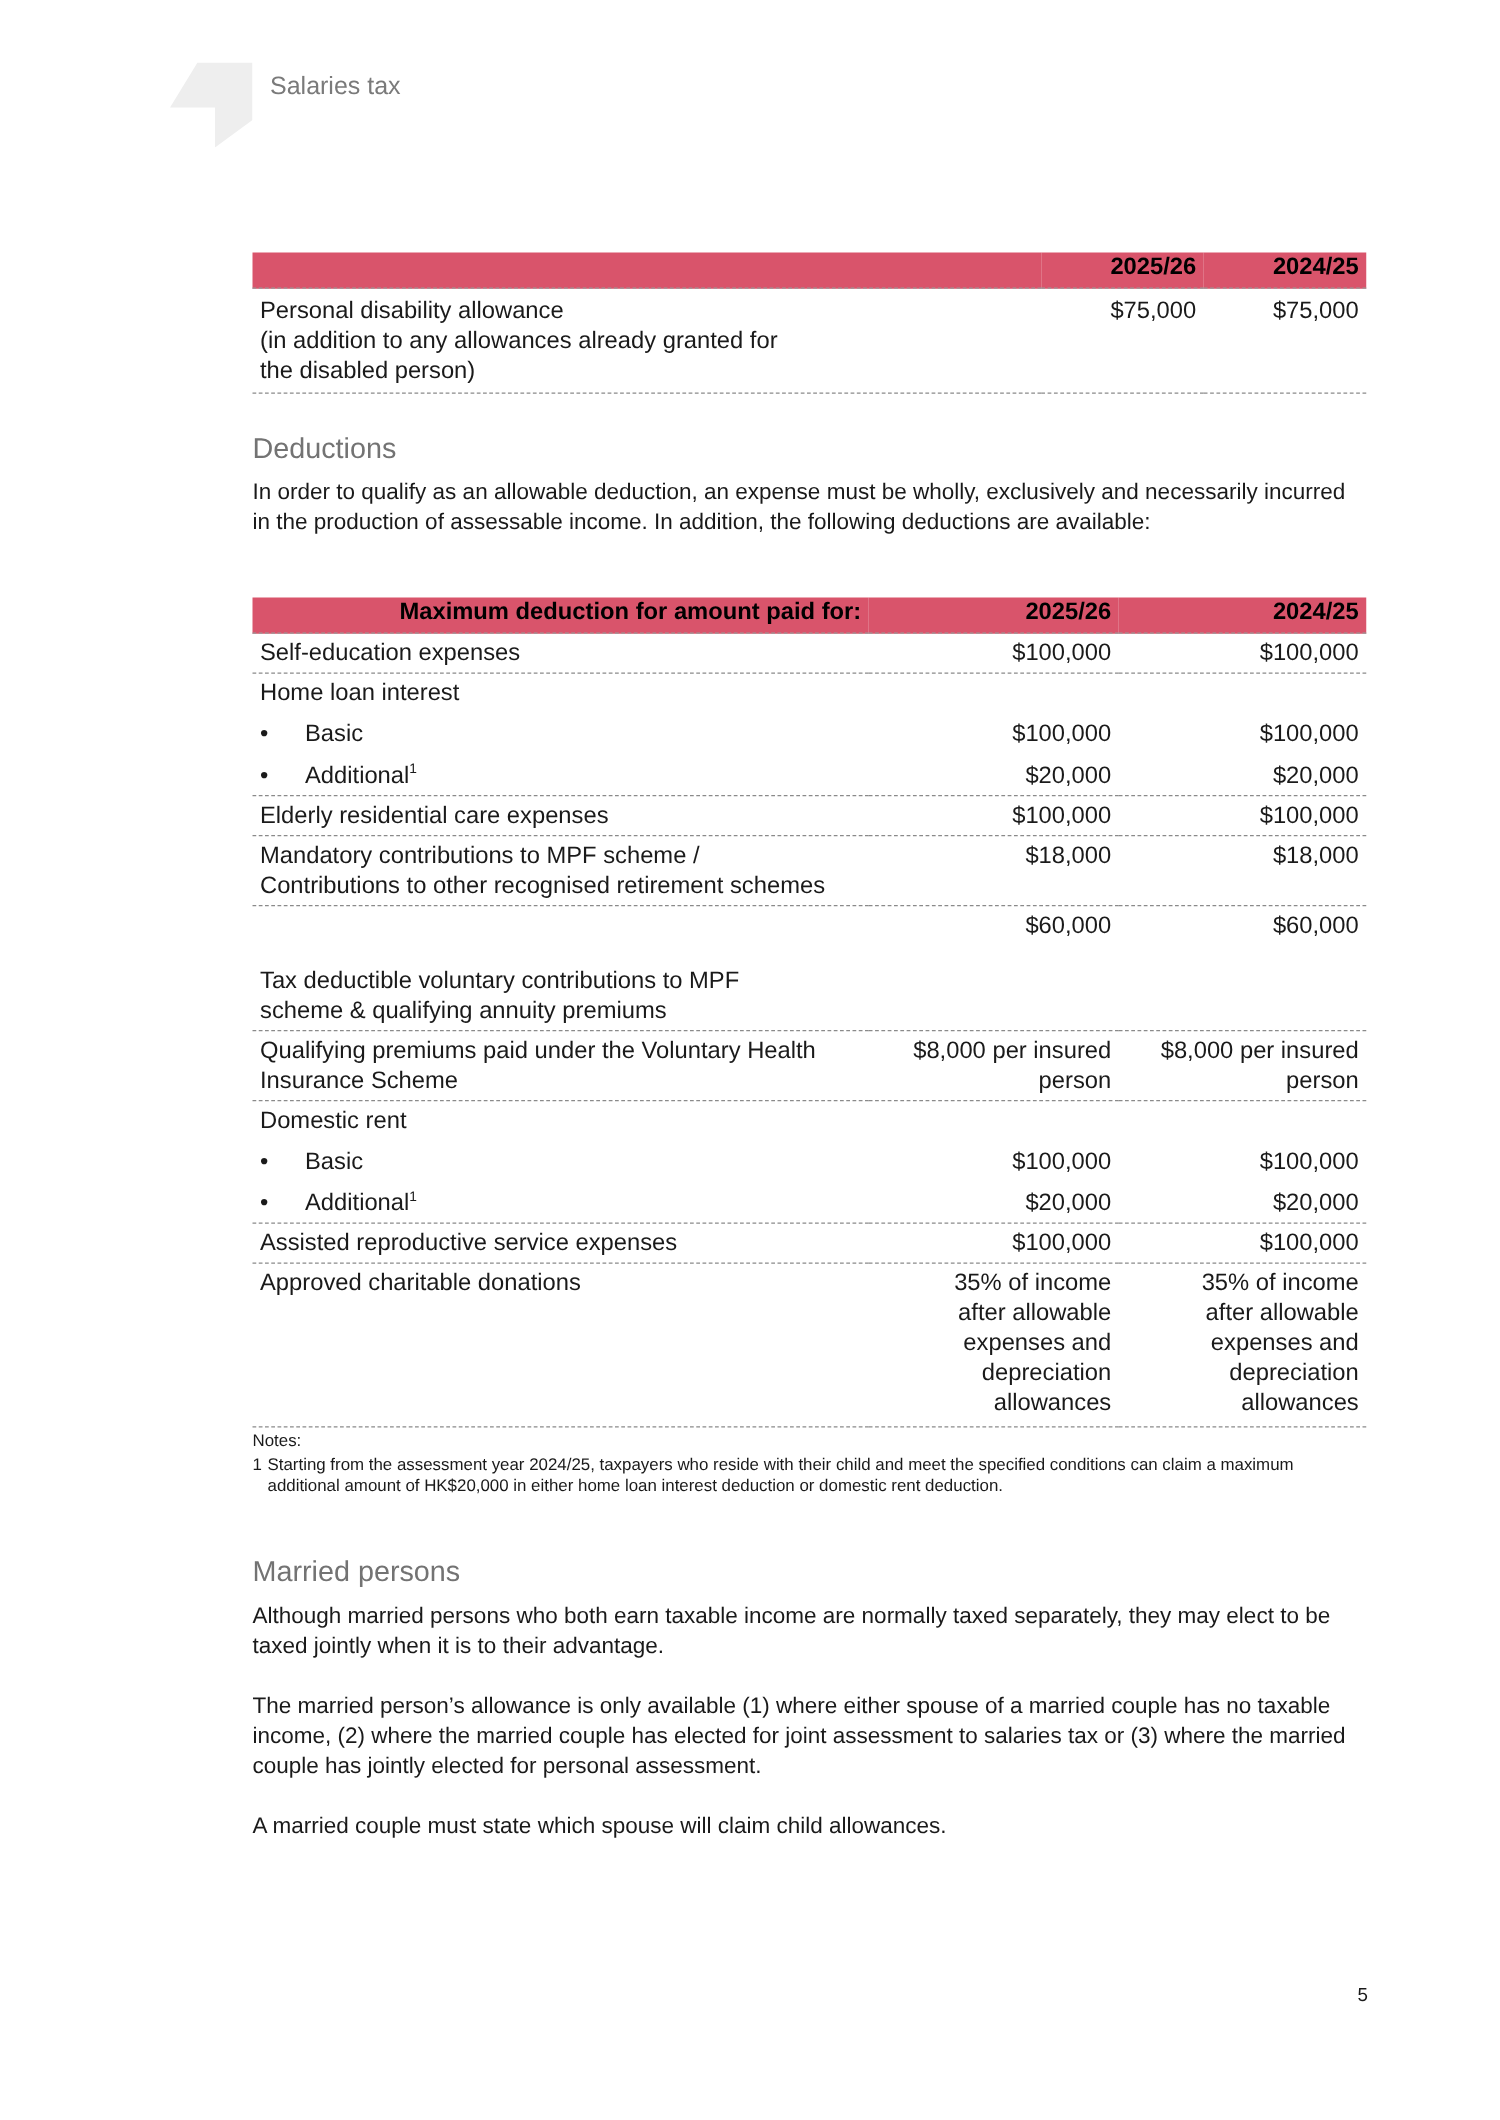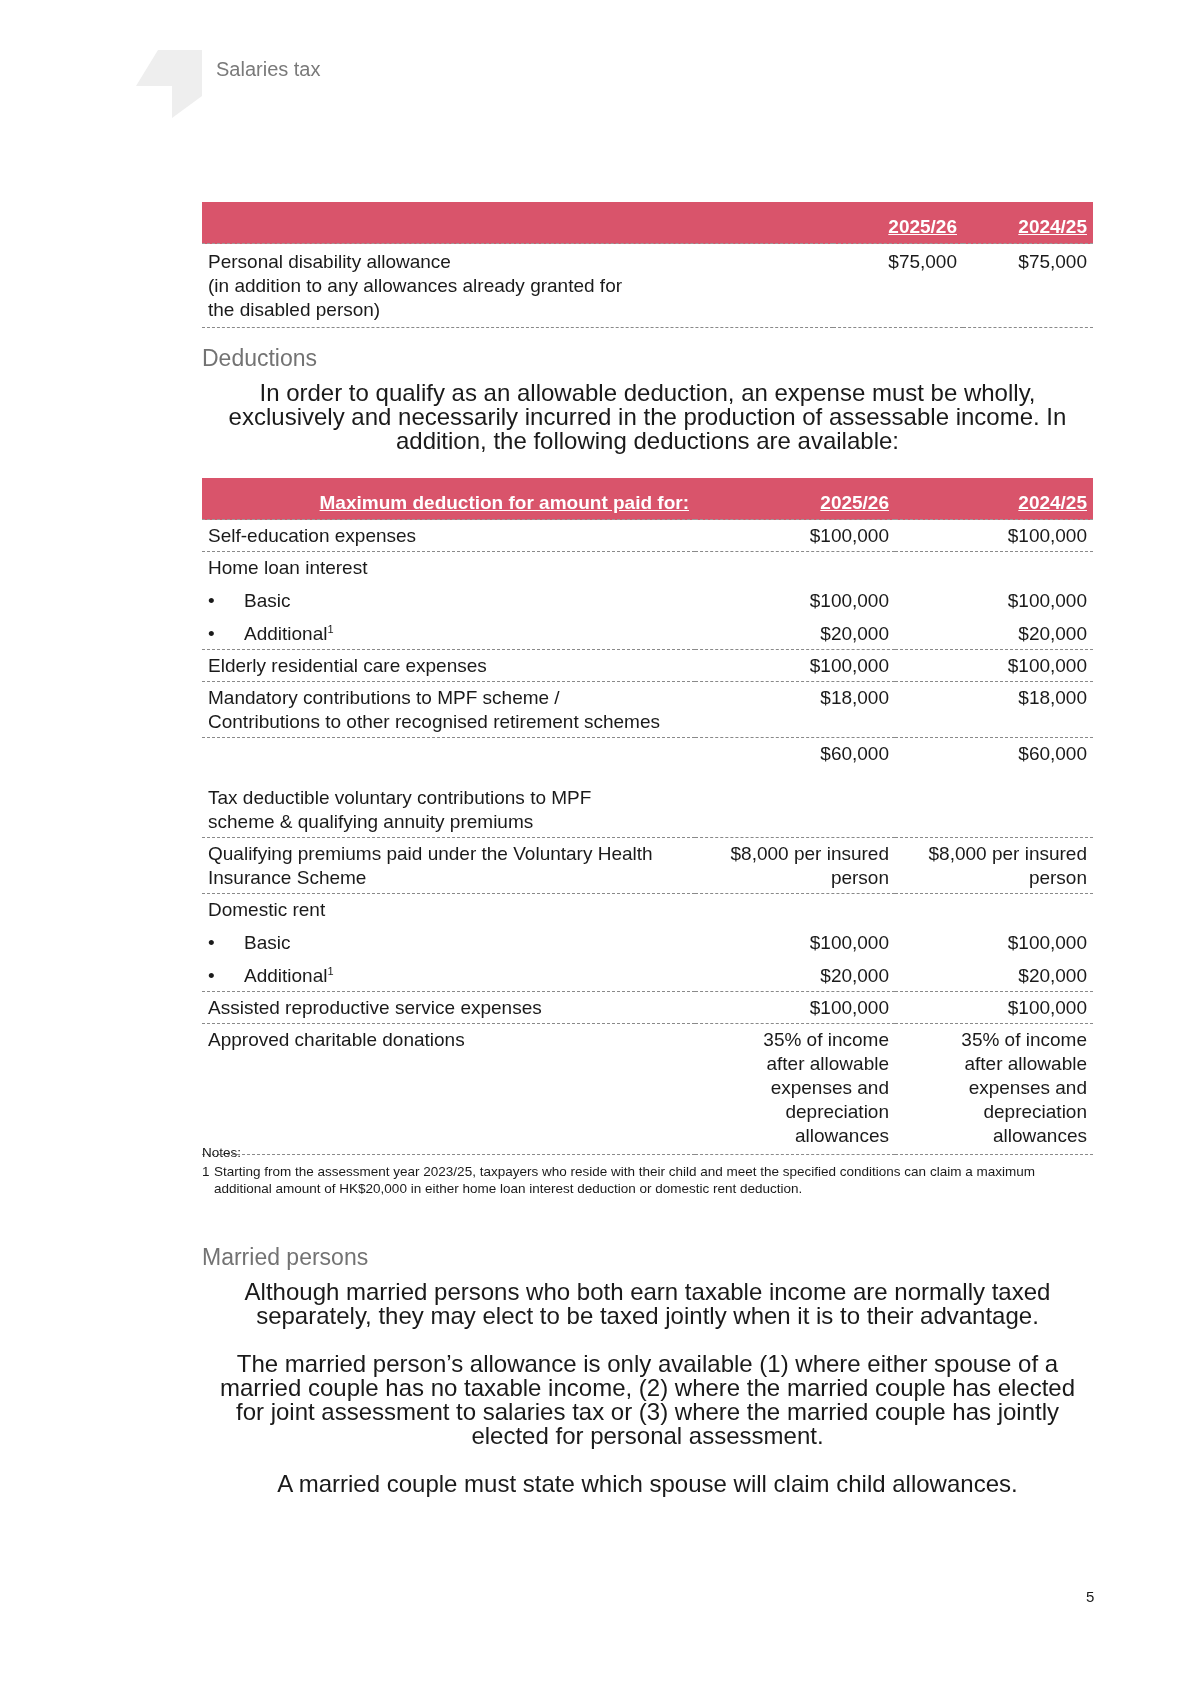--- a/index.html
+++ b/index.html
@@ -2,31 +2,31 @@
 <html><head>
 <meta charset="utf-8">
 <style>
   html, body { margin:0; padding:0; background:#ffffff; }
   body { width:1200px; height:1696px; position:relative; overflow:hidden;
          font-family:"Liberation Sans", sans-serif; color:#1a1a1a; }
   .logo { position:absolute; left:136px; top:50px; width:66px; height:68px; }
   .running-head { position:absolute; left:216px; top:58px; font-size:20px; color:#7a7a7a; }
   .content { position:absolute; left:202px; width:891px; }
   table { border-collapse:collapse; width:100%; font-size:19px; }
-  th { background:#d9546b; color:#ffffff; font-weight:bold; text-align:right; padding:13px 6px 4px 6px;
-       border-bottom:1px dashed #9a9a9a; height:24px;text-decoration:underline; }
+  th { background:#d9546b; color:#000000; font-weight:bold; text-align:right; padding:0 6px 4px 6px;
+       border-bottom:1px dashed #9a9a9a; height:24px; }
   th.label { text-align:right; }
   td { padding:4px 6px 3px 6px; vertical-align:top; line-height:24px; }
   td.num { text-align:right; }
   tr.sep td { border-bottom:1px dashed #8a8a8a; }
   tr.grp td { padding-top:6px; }
   .bullet { display:inline-block; width:36px; }
   sup { font-size:11px; line-height:0; vertical-align:super; }
   h2 { margin:0; font-weight:normal; color:#737373; font-size:23px; }
-  p { margin:16px; font-size:24px; line-height:24px;text-align:center; }
+  p { margin:0; font-size:18px; line-height:24px; }
   .notes { font-size:13.5px; line-height:17px; }
   .notes .n { display:flex; }
   .notes .n .k { width:12px; flex:none; }
   .page-num { position:absolute; left:1086px; top:1588px; font-size:15px; }
 </style>
 </head>
 <body>
 
 <svg class="logo" viewBox="0 0 66 68">
   <polygon points="22,0 66,0 66,46 36,68 36,36 0,36" fill="#eeeeee"></polygon>
@@ -151,21 +151,21 @@
           <td class="num" style="padding-left: 60px; padding-bottom: 6px;">35% of income after allowable expenses and depreciation allowances</td>
         </tr>
       </tbody>
   </table>
 </div>
 
 <div class="content notes" style="top:1144px;">
   <div>Notes:</div>
   <div class="n" style="margin-top:2px;">
     <span class="k">1</span>
-    <span>Starting from the assessment year 2023/25, taxpayers who reside with their child and meet the specified conditions can claim a maximum additional amount of HK$20,000 in either home loan interest deduction or domestic rent deduction.</span>
+    <span>Starting from the assessment year 2024/25, taxpayers who reside with their child and meet the specified conditions can claim a maximum additional amount of HK$20,000 in either home loan interest deduction or domestic rent deduction.</span>
   </div>
 </div>
 
 <div class="content" style="top:1244px;">
   <h2>Married persons</h2>
   <p style="margin-top:9px;">Although married persons who both earn taxable income are normally taxed separately, they may elect to be taxed jointly when it is to their advantage.</p>
   <p style="margin-top:24px;">The married person’s allowance is only available (1) where either spouse of a married couple has no taxable income, (2) where the married couple has elected for joint assessment to salaries tax or (3) where the married couple has jointly elected for personal assessment.</p>
   <p style="margin-top:24px;">A married couple must state which spouse will claim child allowances.</p>
 </div>
 

